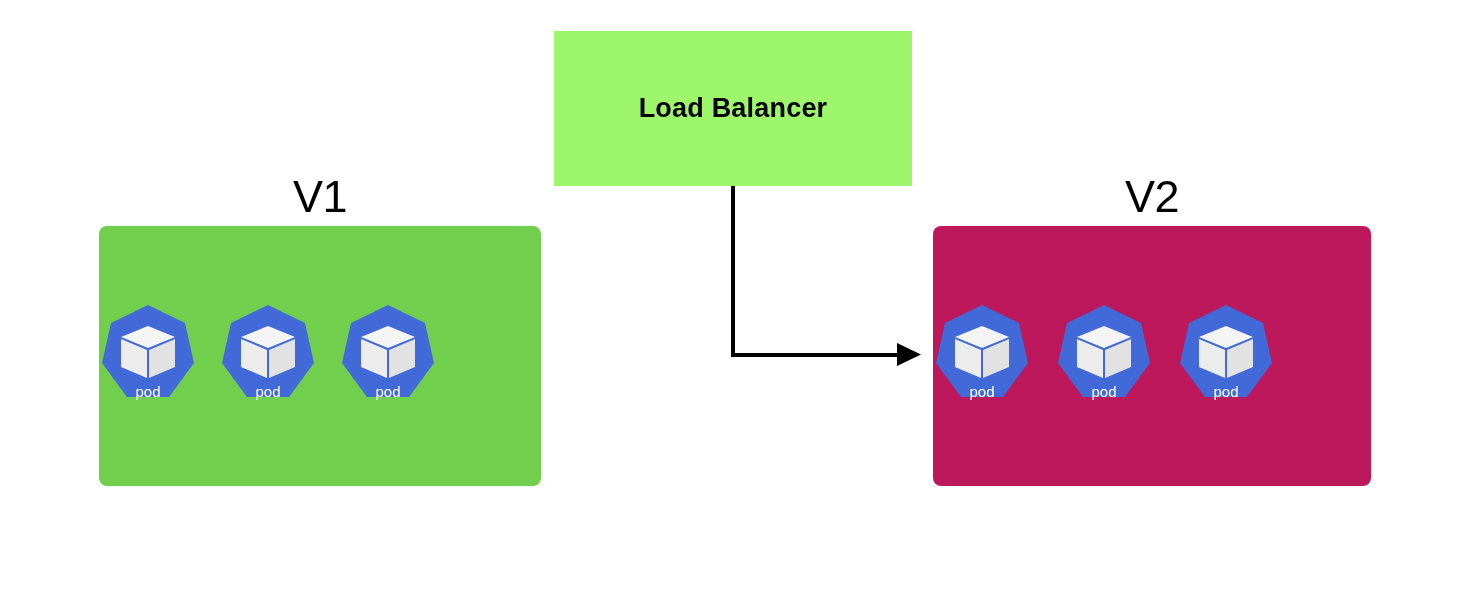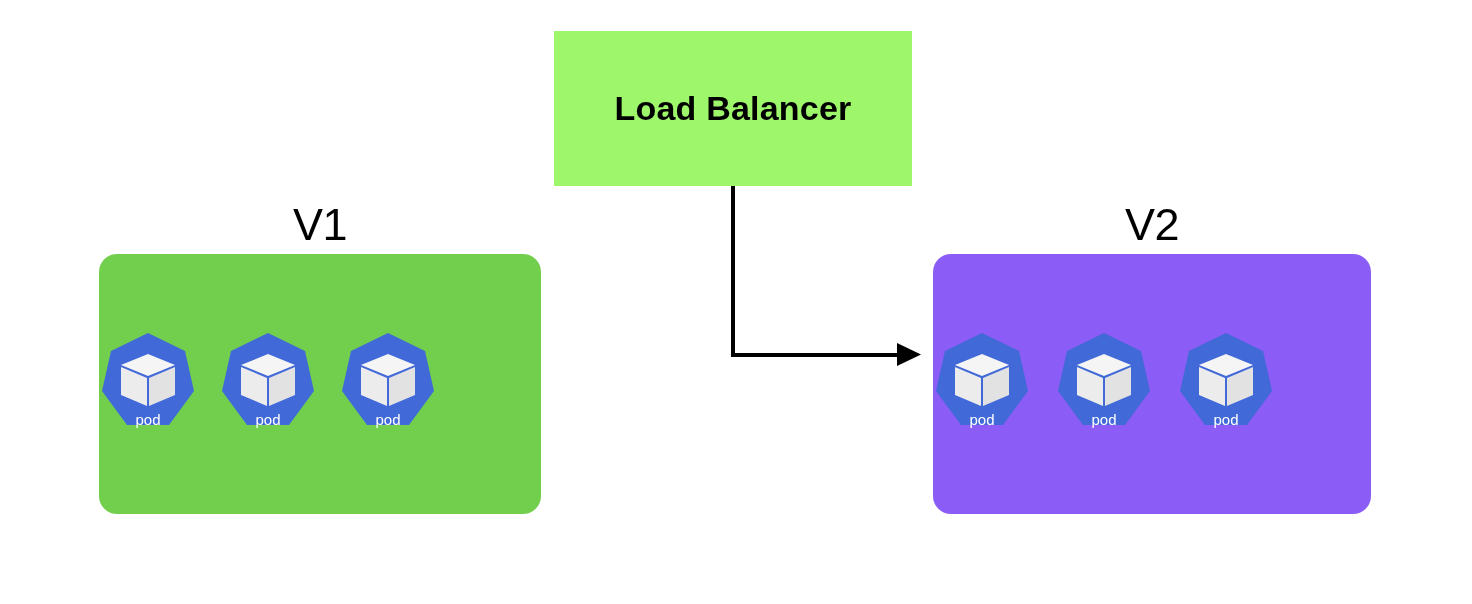--- a/index.html
+++ b/index.html
@@ -27,47 +27,46 @@
     width: 358px;
     height: 155px;
     background: #9ef76b;
     display: flex;
     align-items: center;
     justify-content: center;
     box-sizing: border-box;
   }
   .lb-label {
     font-family: "Liberation Sans", sans-serif;
-    font-size: 34px;
+    font-size: 27px;
     font-weight: bold;
     color: #000000;
     letter-spacing: 0.2px;
     white-space: nowrap;
   }
 
   
   .group {
     position: absolute;
-    border-radius: 18px;
+    border-radius: 8px;
     box-sizing: border-box;
-    margin-top: 28px;
   }
   .group-v1 {
     left: 99px;
     top: 226px;
     width: 442px;
     height: 260px;
     background: #72cf4e;
   }
   .group-v2 {
     left: 933px;
     top: 226px;
     width: 438px;
     height: 260px;
-    background: #8b5cf6;
+    background: #be185d;
   }
   .group-title {
     position: absolute;
     top: -52px;
     left: 0;
     width: 100%;
     text-align: center;
     font-family: "Liberation Sans", sans-serif;
     font-size: 45px;
     font-weight: 400;

